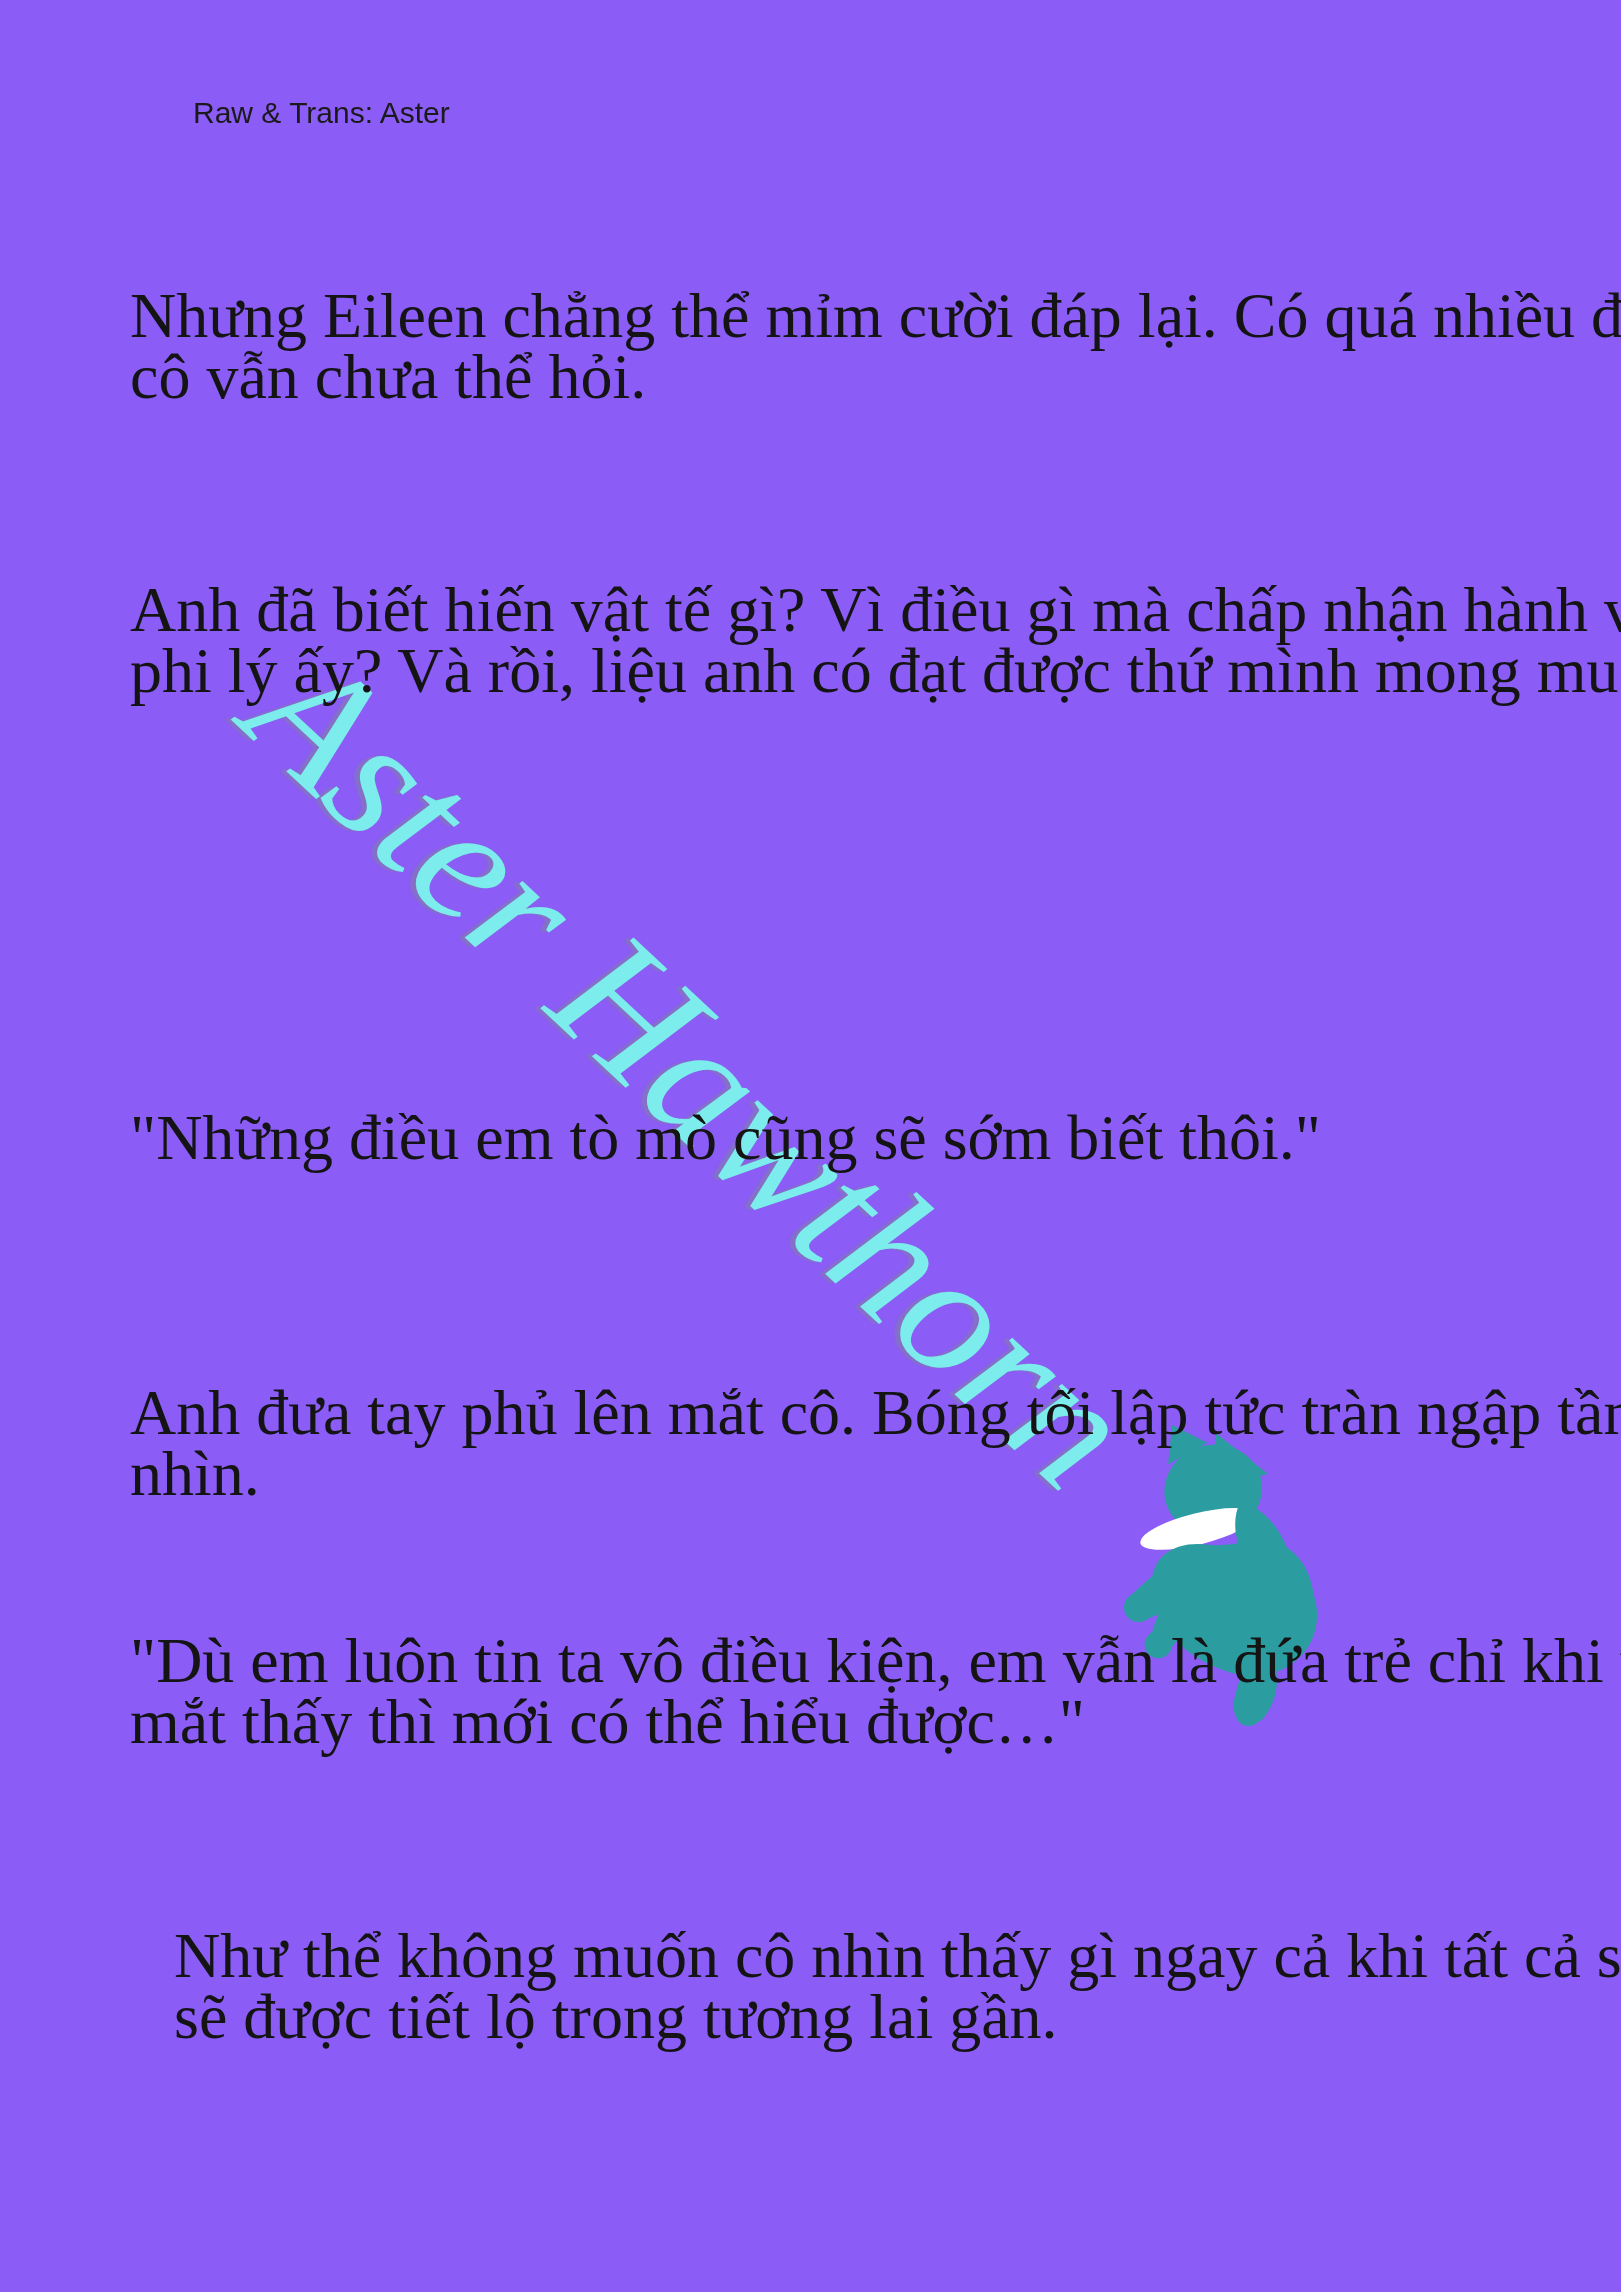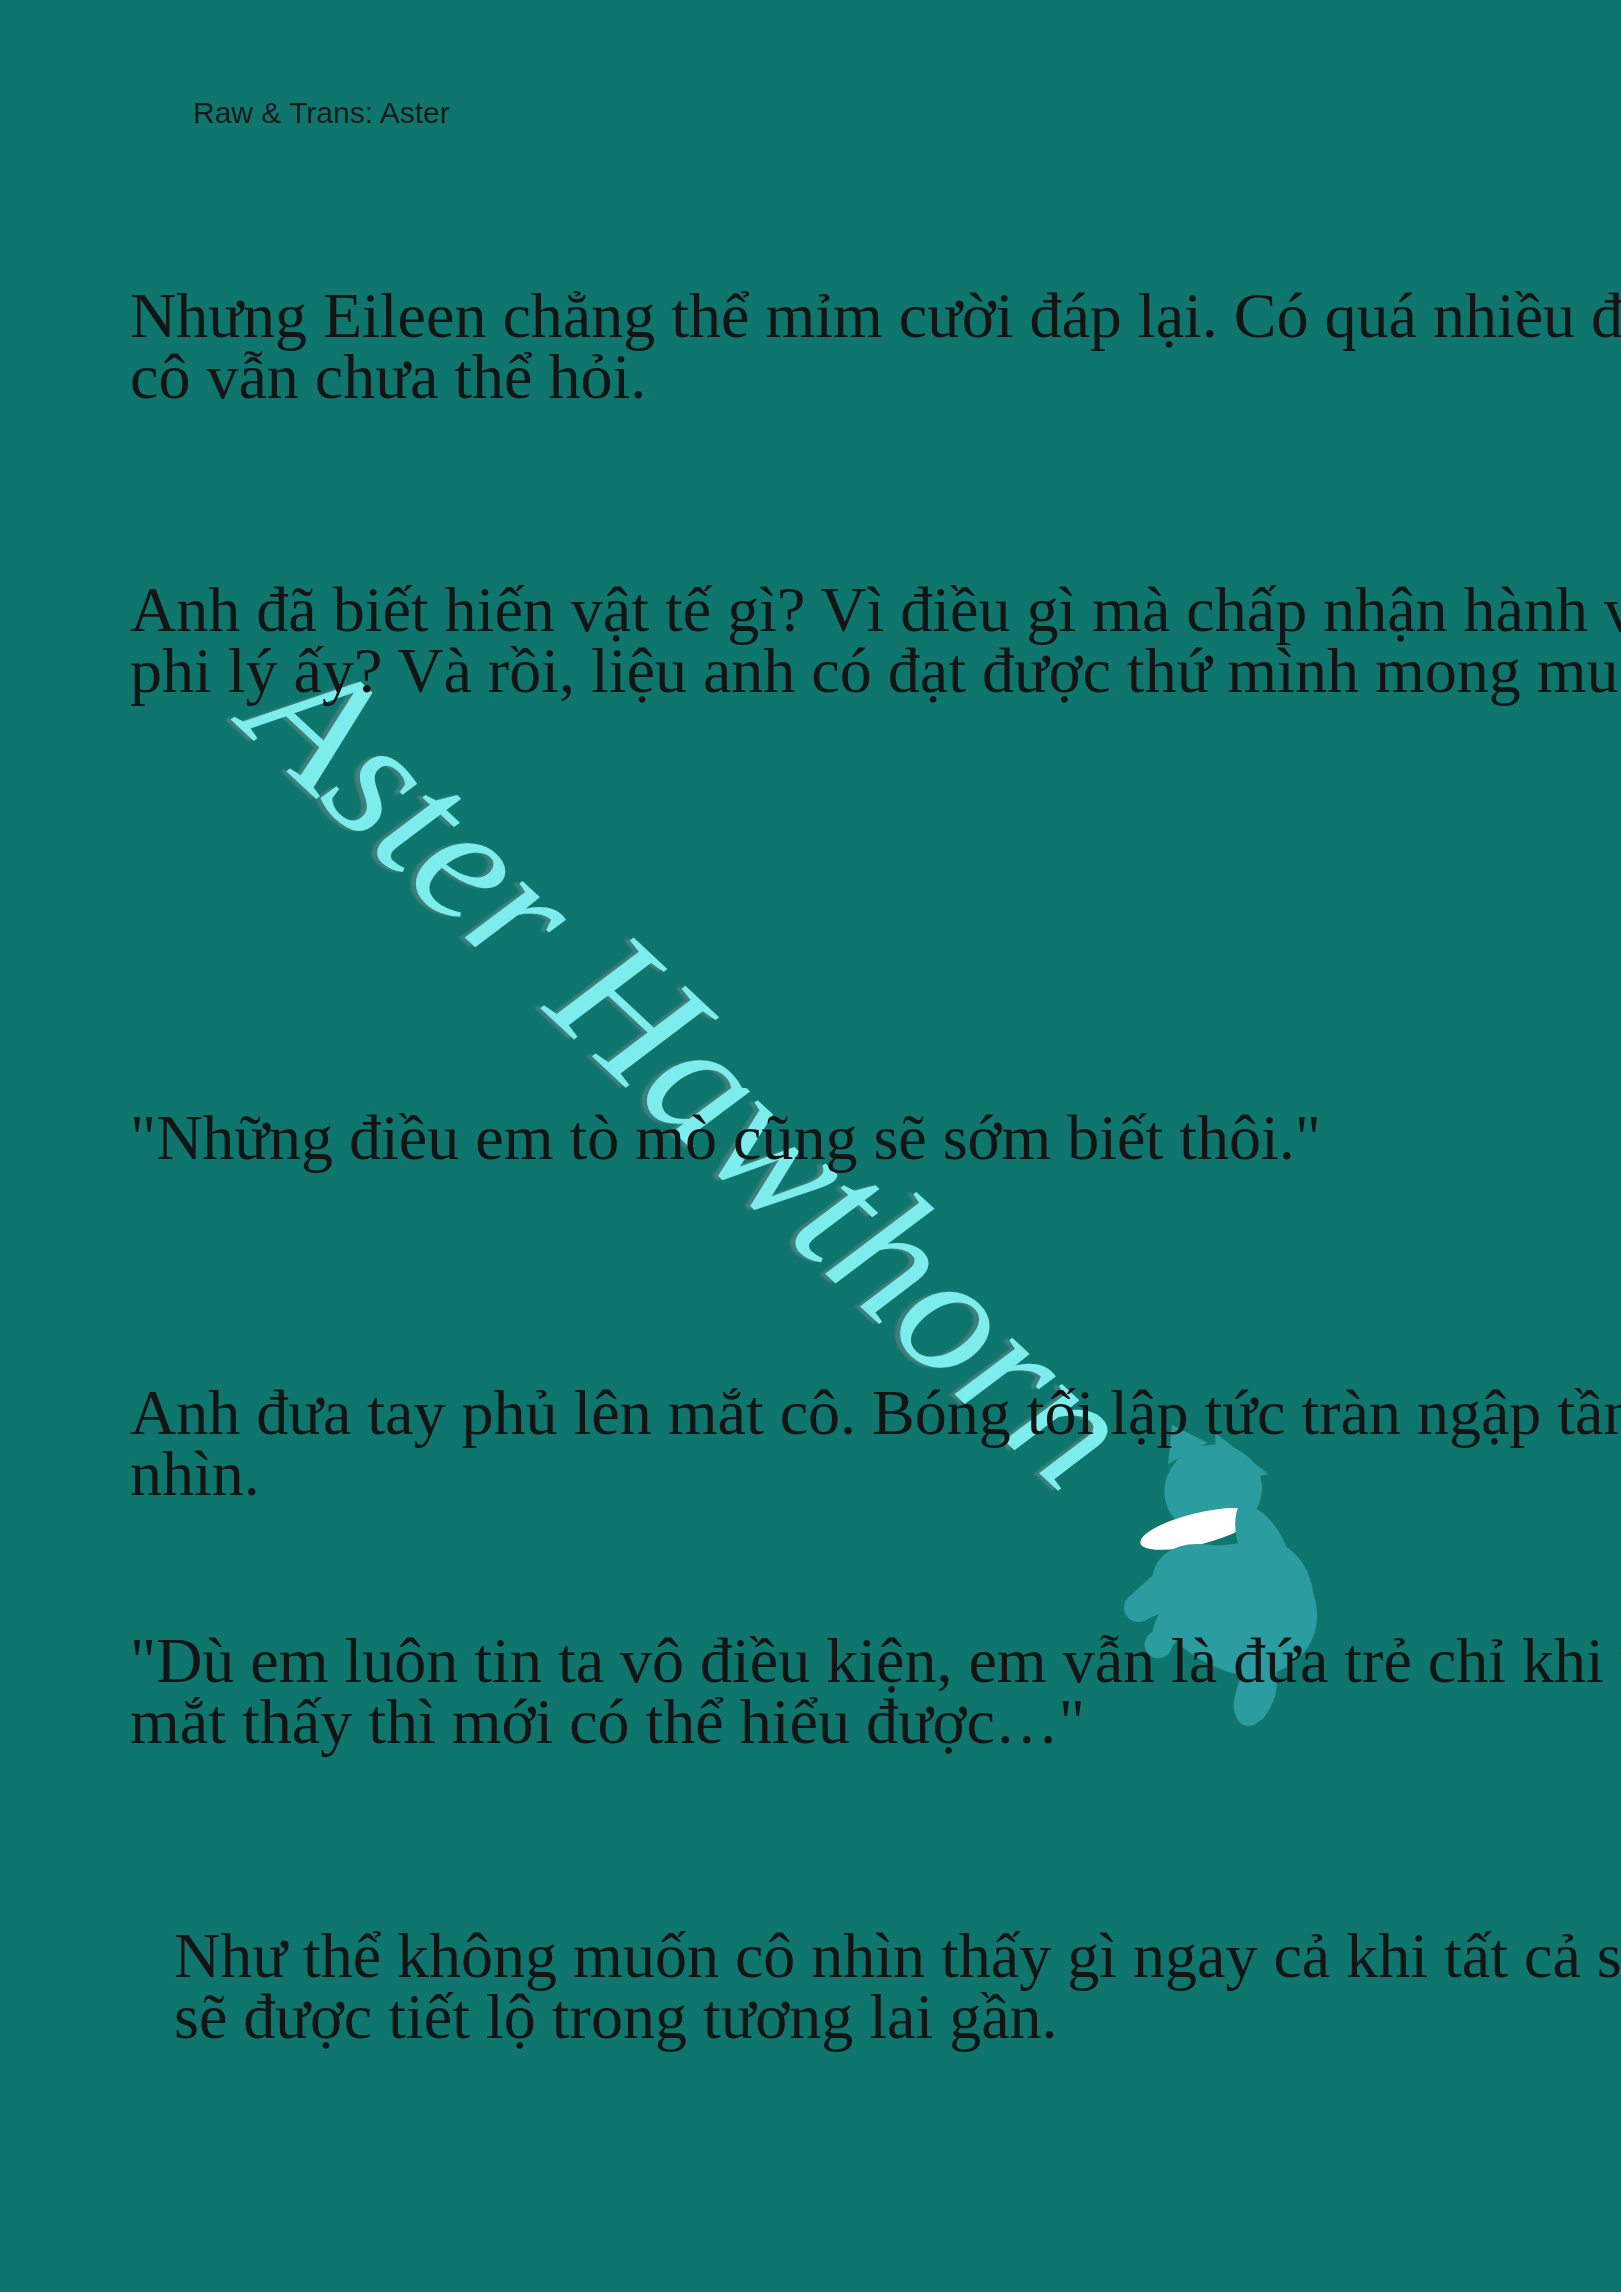--- a/index.html
+++ b/index.html
@@ -53,21 +53,21 @@
   .p2{top:579px;}
   .p3{top:890px;}
   .p4{top:1107px;}
   .p5{top:1382px;}
   .p6{top:1630px;}
   .p7{top:1925px;margin-left:44px;}
 </style>
 </head>
 <body>
 
-<div id="page" style="background: #0f766e;">
+<div id="page" style="background: #8b5cf6;">
 
   <div class="credit">Raw &amp; Trans: Aster</div>
 
   <div class="watermark" style="color: rgb(124, 236, 236);">Aster Hawthorn</div>
 
   <svg class="cat" viewBox="0 0 202 318" xmlns="http://www.w3.org/2000/svg" aria-hidden="true">
     <g class="cat-fill" fill="#2b9da0">
       <polygon points="50,6 86,24 46,46"></polygon>
       <polygon points="94,14 148,56 96,68"></polygon>
       <ellipse cx="92" cy="72" rx="50" ry="46" transform="rotate(-14 92 72)"></ellipse>

